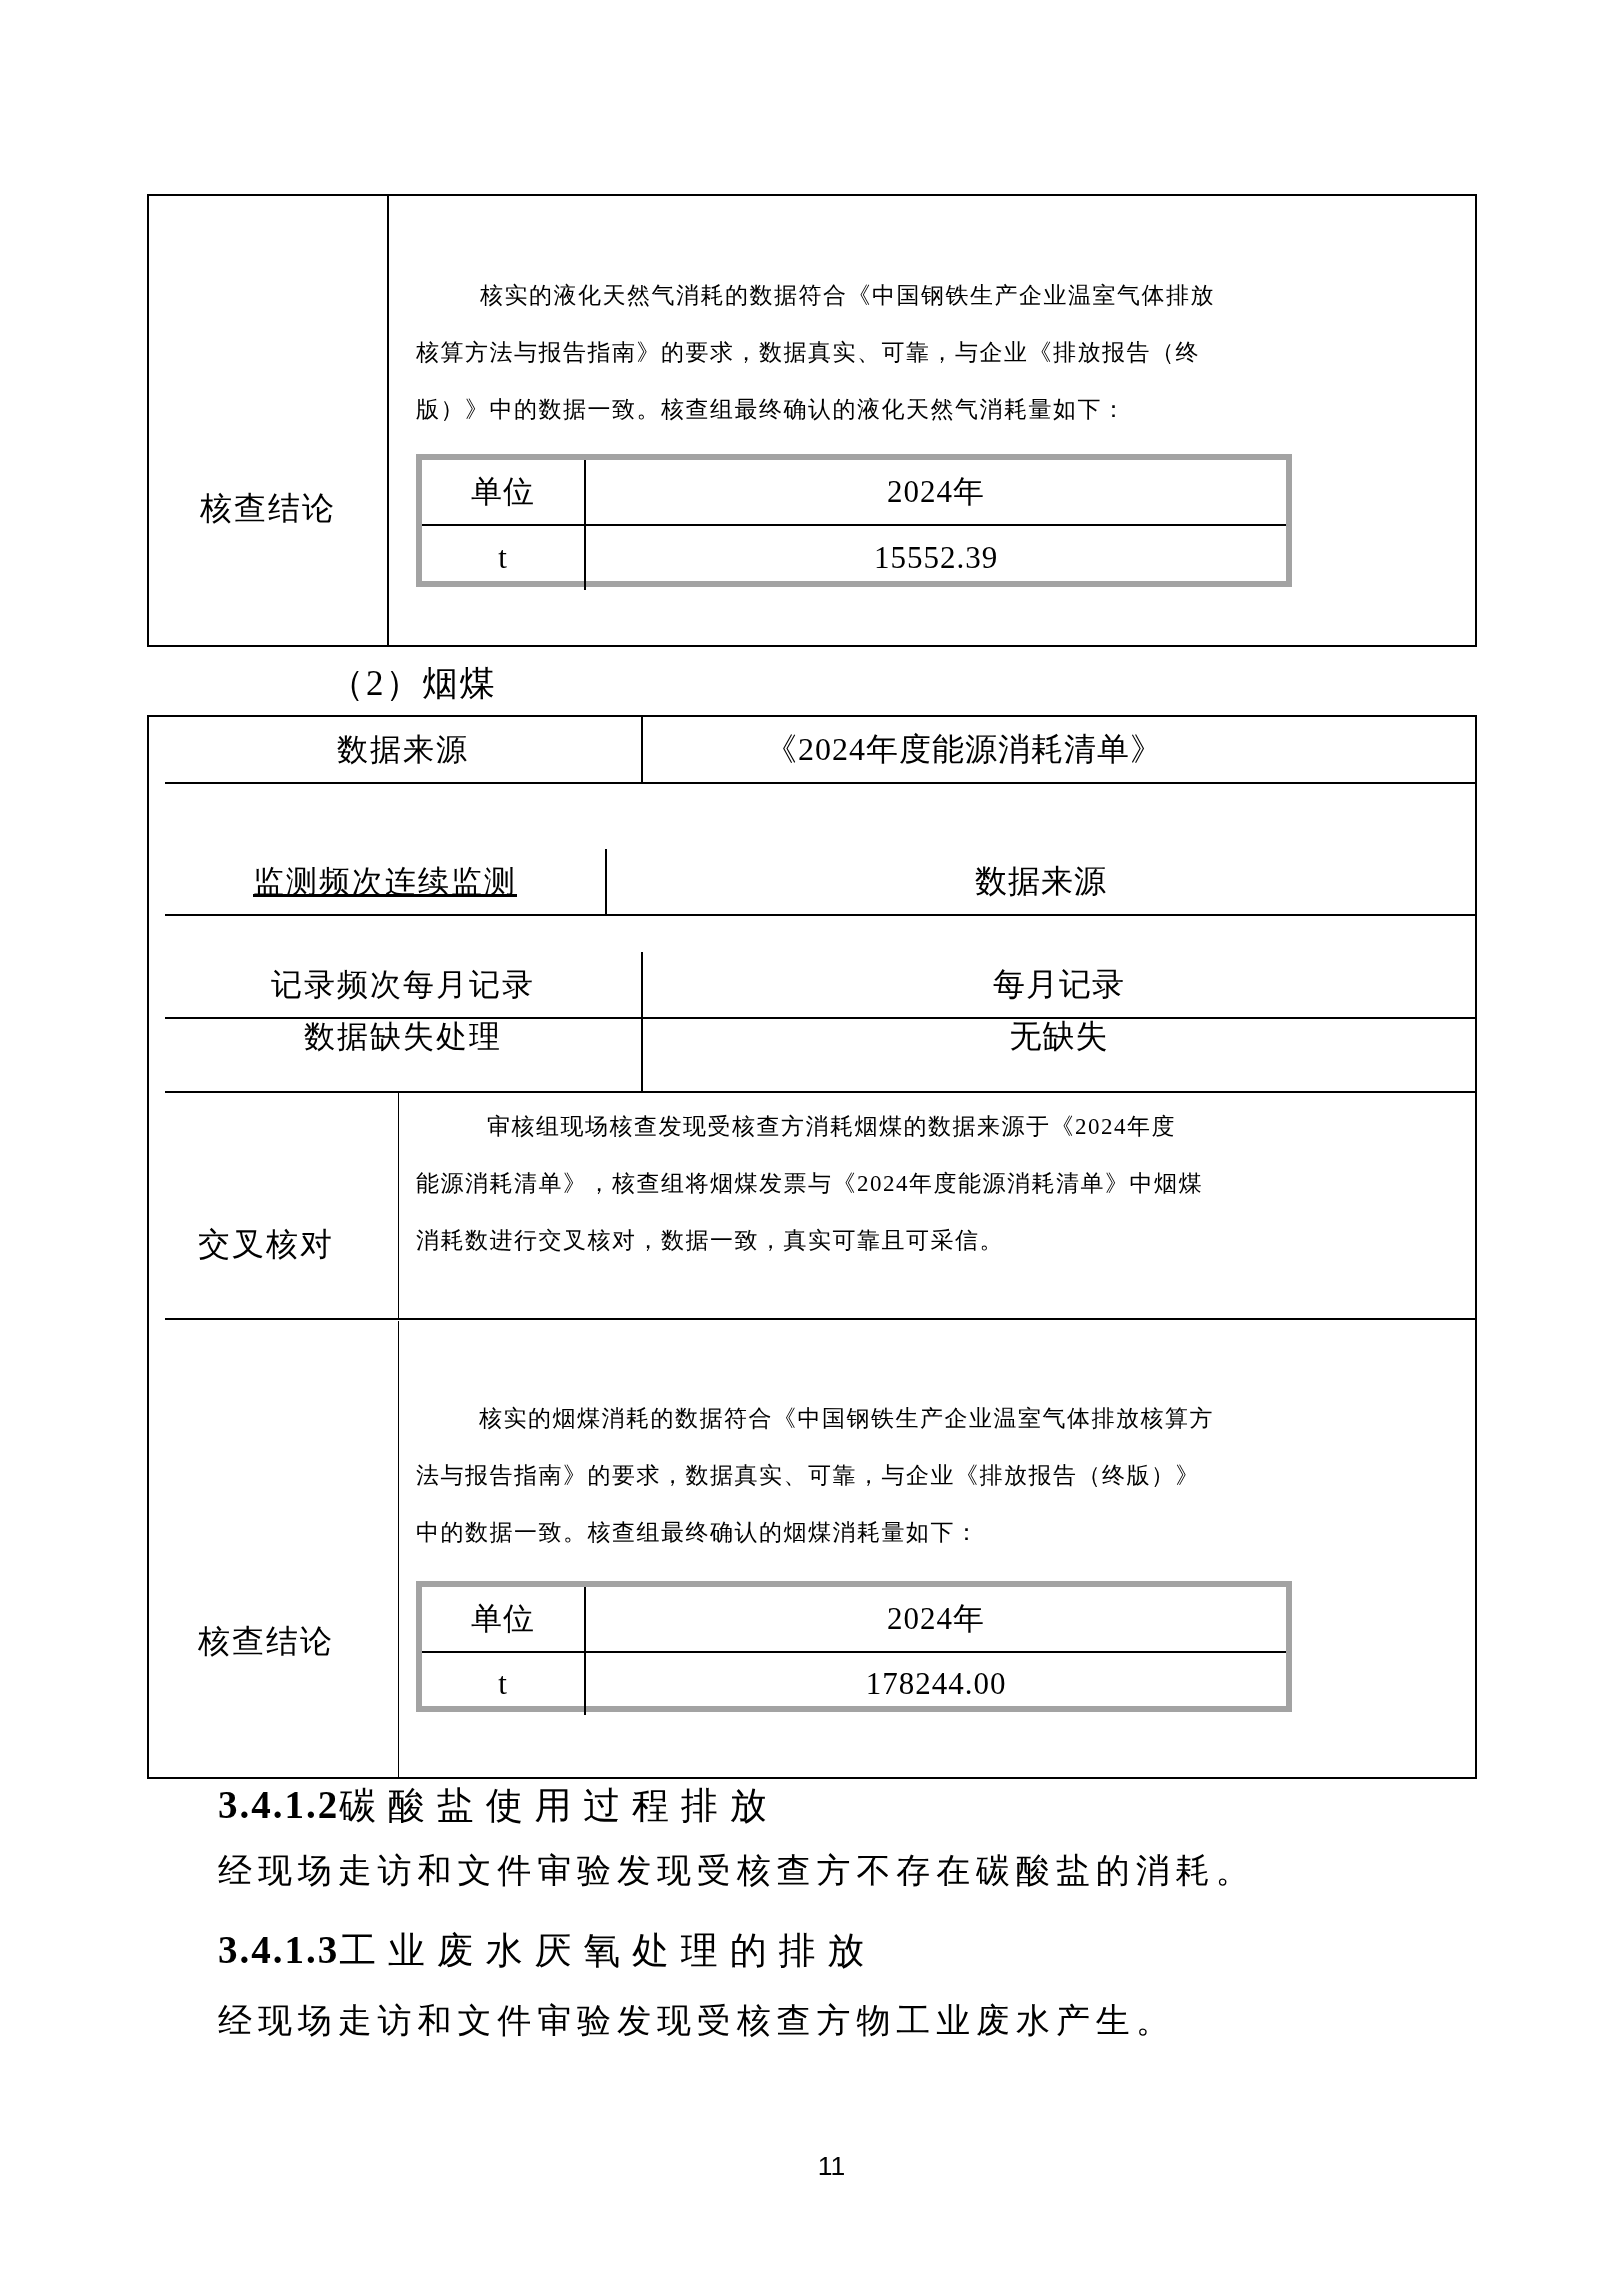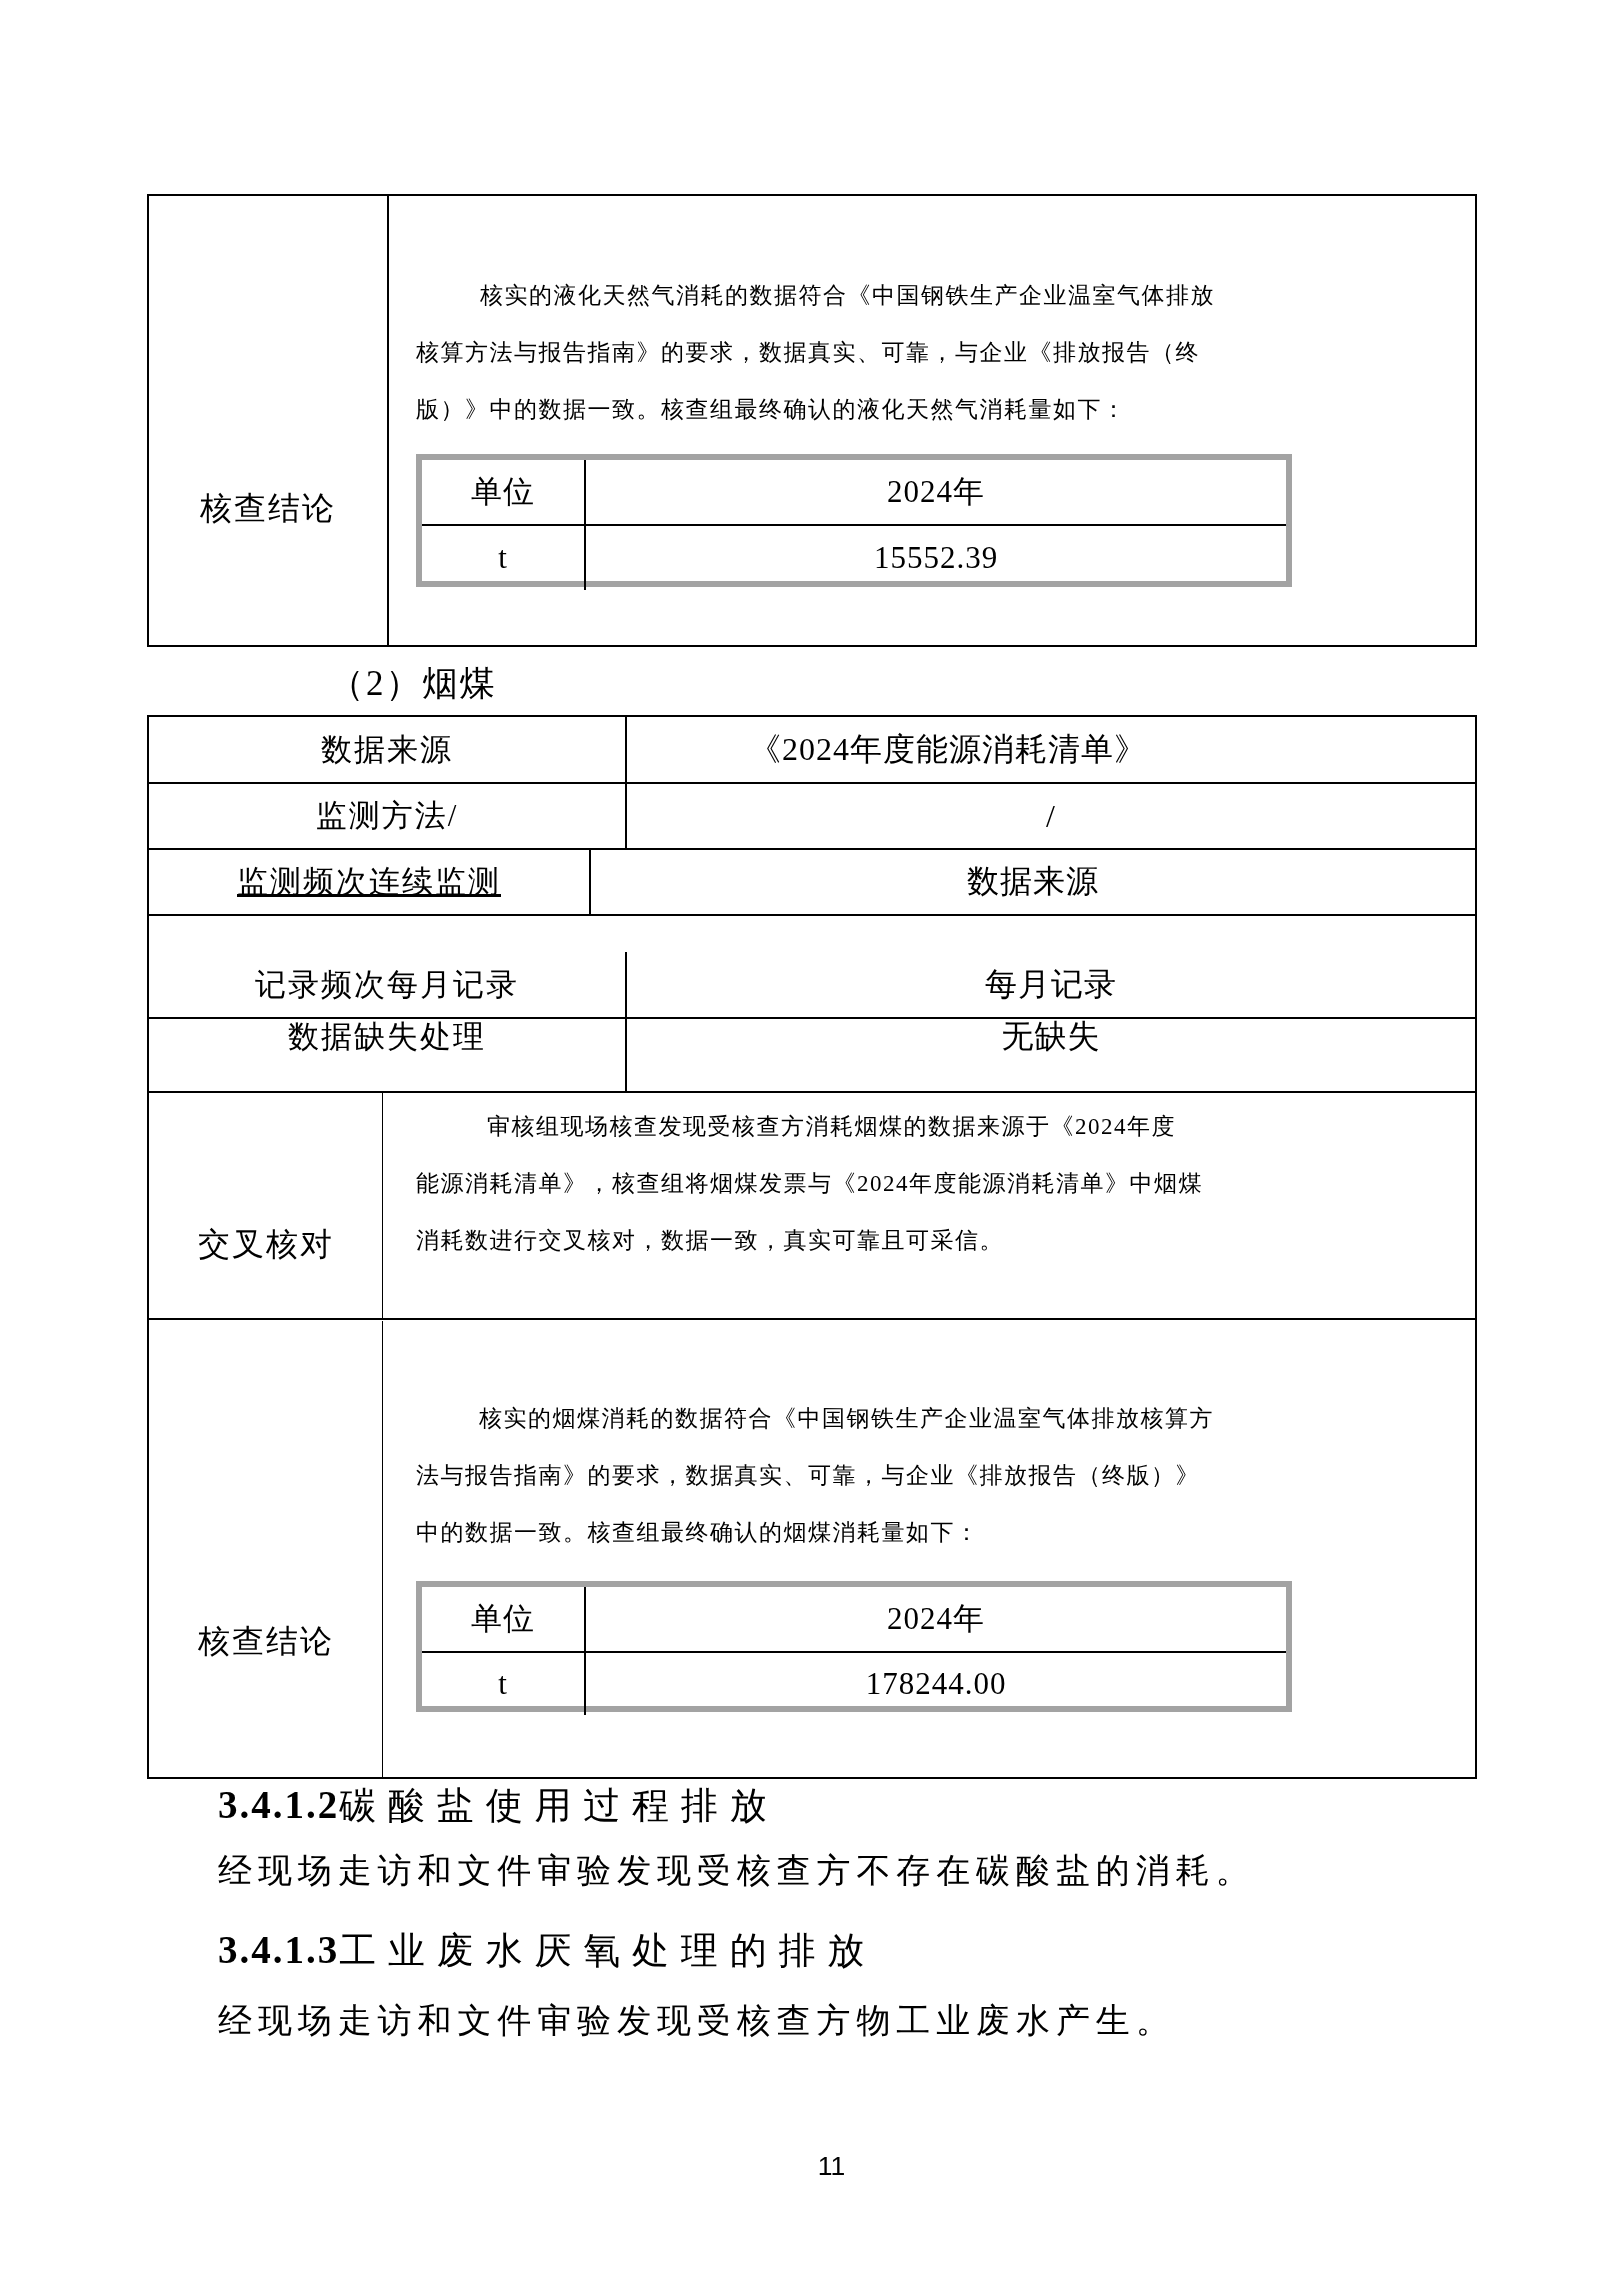--- a/index.html
+++ b/index.html
@@ -8,21 +8,21 @@
     width:1620px;height:2292px;
     background:#ffffff;
     font-family:"Liberation Serif","DejaVu Serif",serif;
     color:#000;
     overflow:hidden;
   }
   .abs{position:absolute;}
   
   .tbl{position:absolute;box-sizing:border-box;border:2px solid #000;}
   .tbl2{border-top-width:2.9px;border-bottom-width:2.9px;}
-  .row{position:absolute;left:0;right:0;box-sizing:border-box;display:flex;}
+  .row{position:absolute;left:16px;right:0;box-sizing:border-box;display:flex;}
   .thick-b{border-bottom:2.9px solid #000;}
   .med-b{border-bottom:2px solid #000;}
   .lblcell{box-sizing:border-box;border-right:2px solid #000;display:flex;align-items:center;justify-content:center;}
   .lblcell.thin{border-right-width:1px;}
   .valcell{flex:1;display:flex;align-items:center;justify-content:center;}
   .valcell.left{justify-content:flex-start;padding-left:122px;}
   .t-label{font-size:31px;letter-spacing:2px;white-space:nowrap;}
   .t-value{font-size:32px;letter-spacing:1px;white-space:nowrap;}
   .pline{position:absolute;font-size:23px;letter-spacing:1.5px;white-space:nowrap;line-height:33px;}
   .flabel{position:absolute;font-size:32px;letter-spacing:2px;white-space:nowrap;line-height:33px;text-align:center;}
@@ -82,28 +82,20 @@
 
     <div class="row thick-b" style="top:0;height:67px;">
       <div class="lblcell" style="width:478px;">
         <span class="t-label">数据来源</span>
       </div>
       <div class="valcell left">
         <span class="t-value">《2024年度能源消耗清单》</span>
       </div>
     </div>
 
-    <div class="row thick-b" style="top:67px;height:66px;">
-      <div class="lblcell" style="width:478px;">
-        <span class="t-label">监测方法/</span>
-      </div>
-      <div class="valcell">
-        <span class="t-value">/</span>
-      </div>
-    </div>
 
     <div class="row thick-b" style="top:132px;height:67px;">
       <div class="lblcell" style="width:442px;text-decoration:underline;">
         <span class="t-label">监测频次连续监测</span>
       </div>
       <div class="valcell">
         <span class="t-value">数据来源</span>
       </div>
     </div>
 

